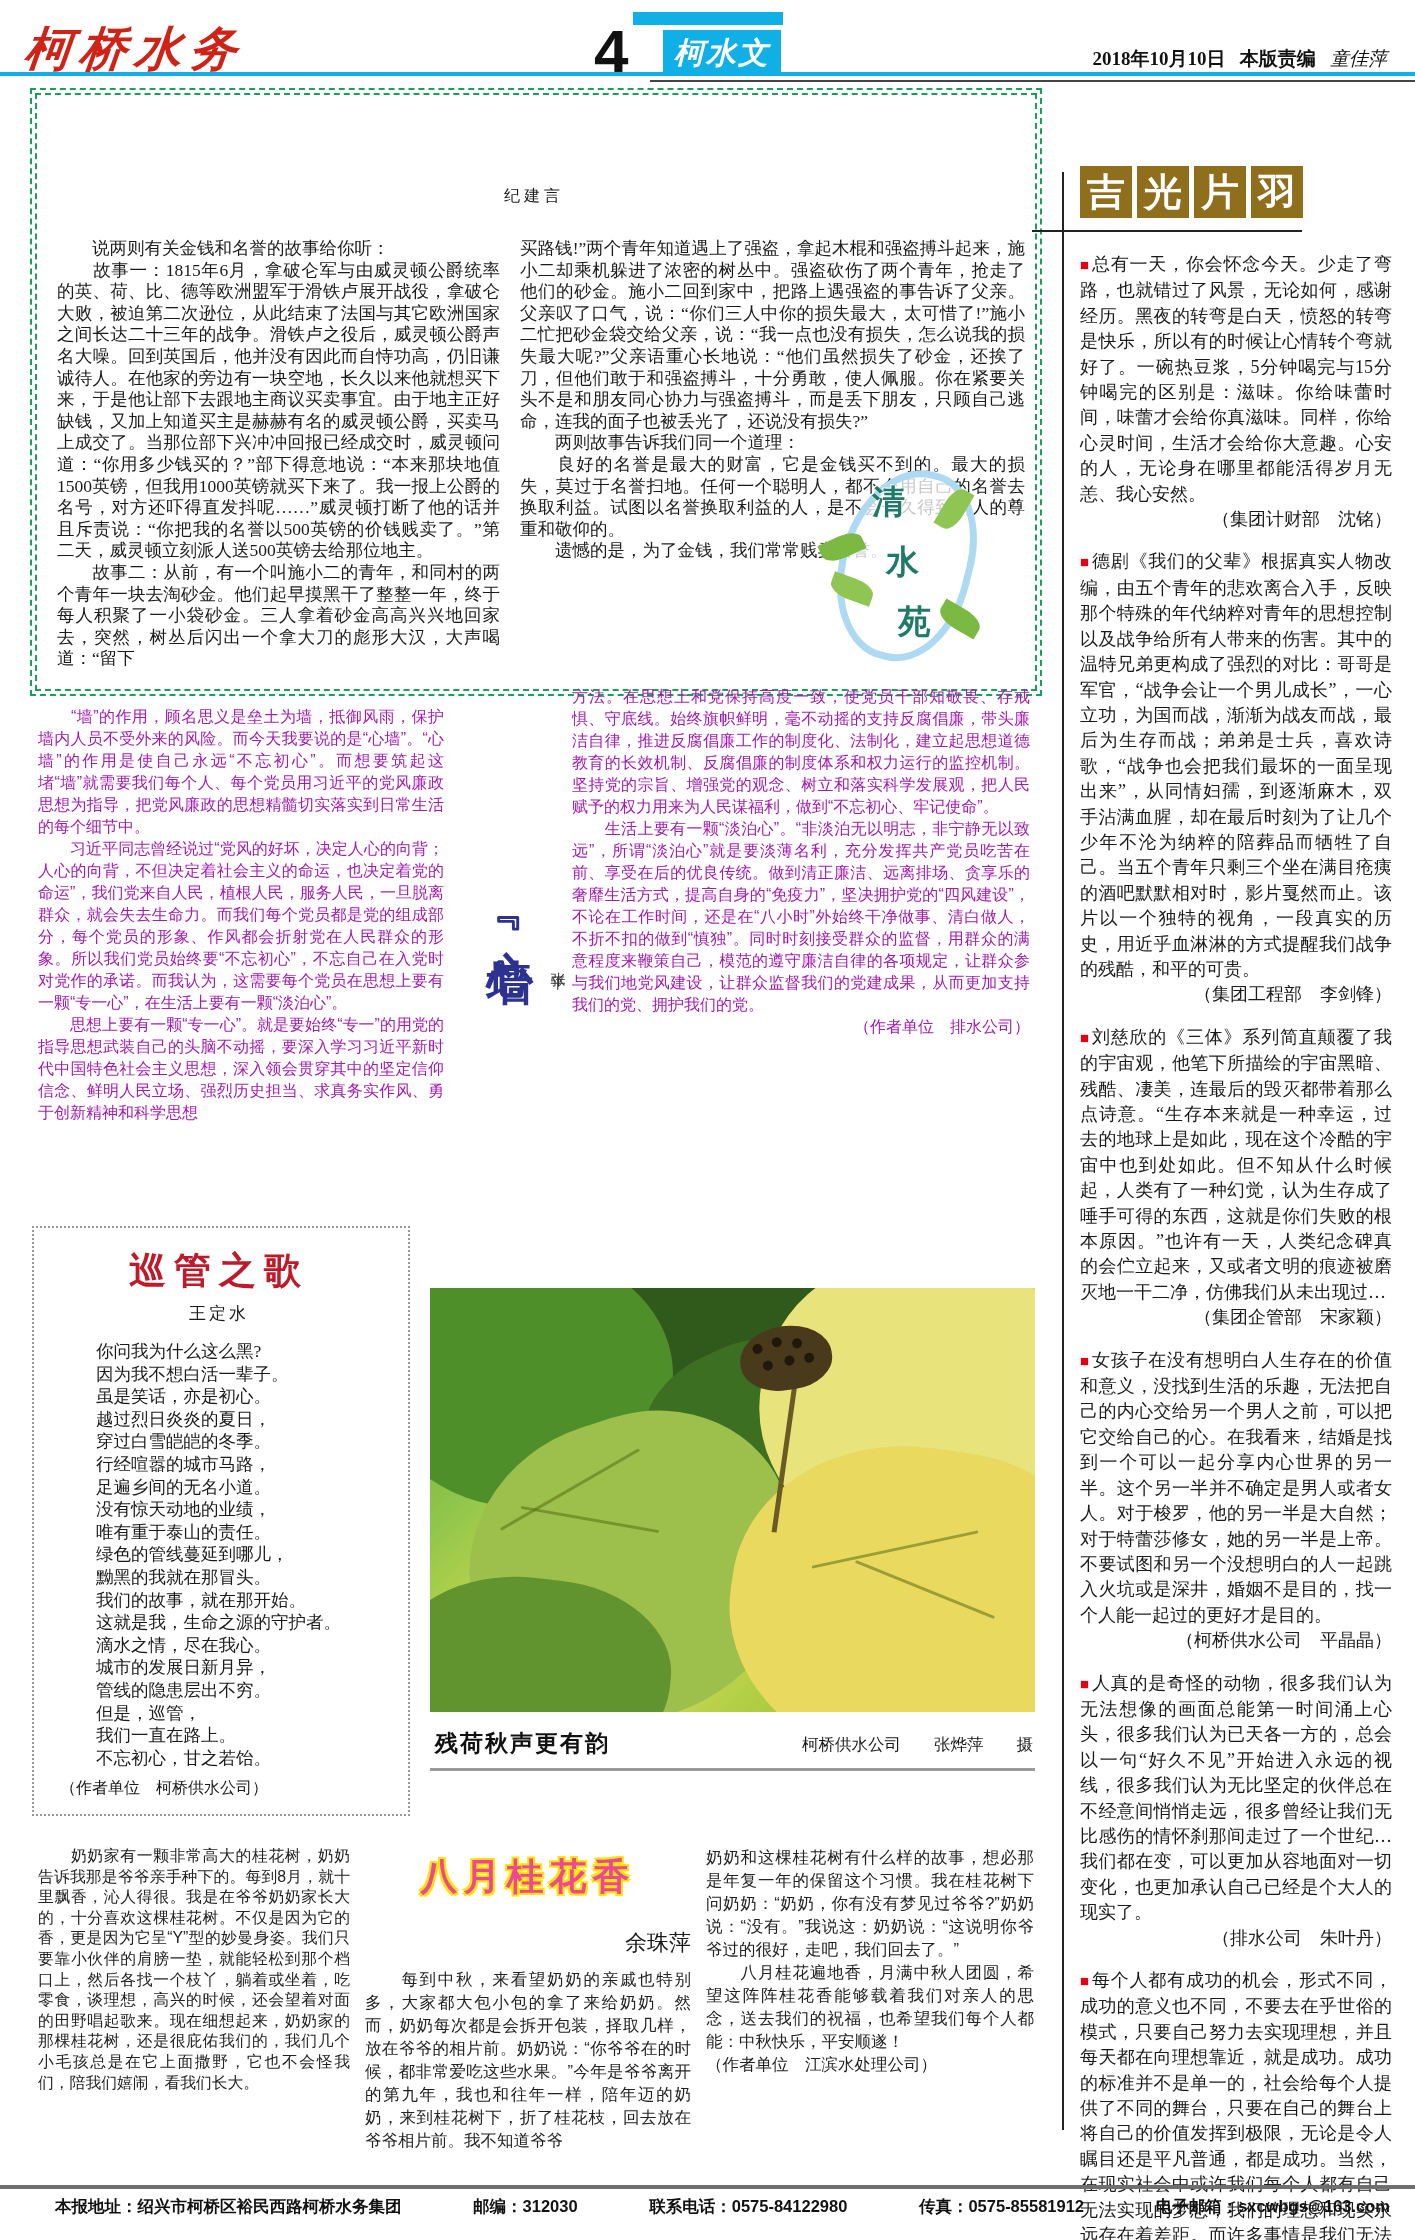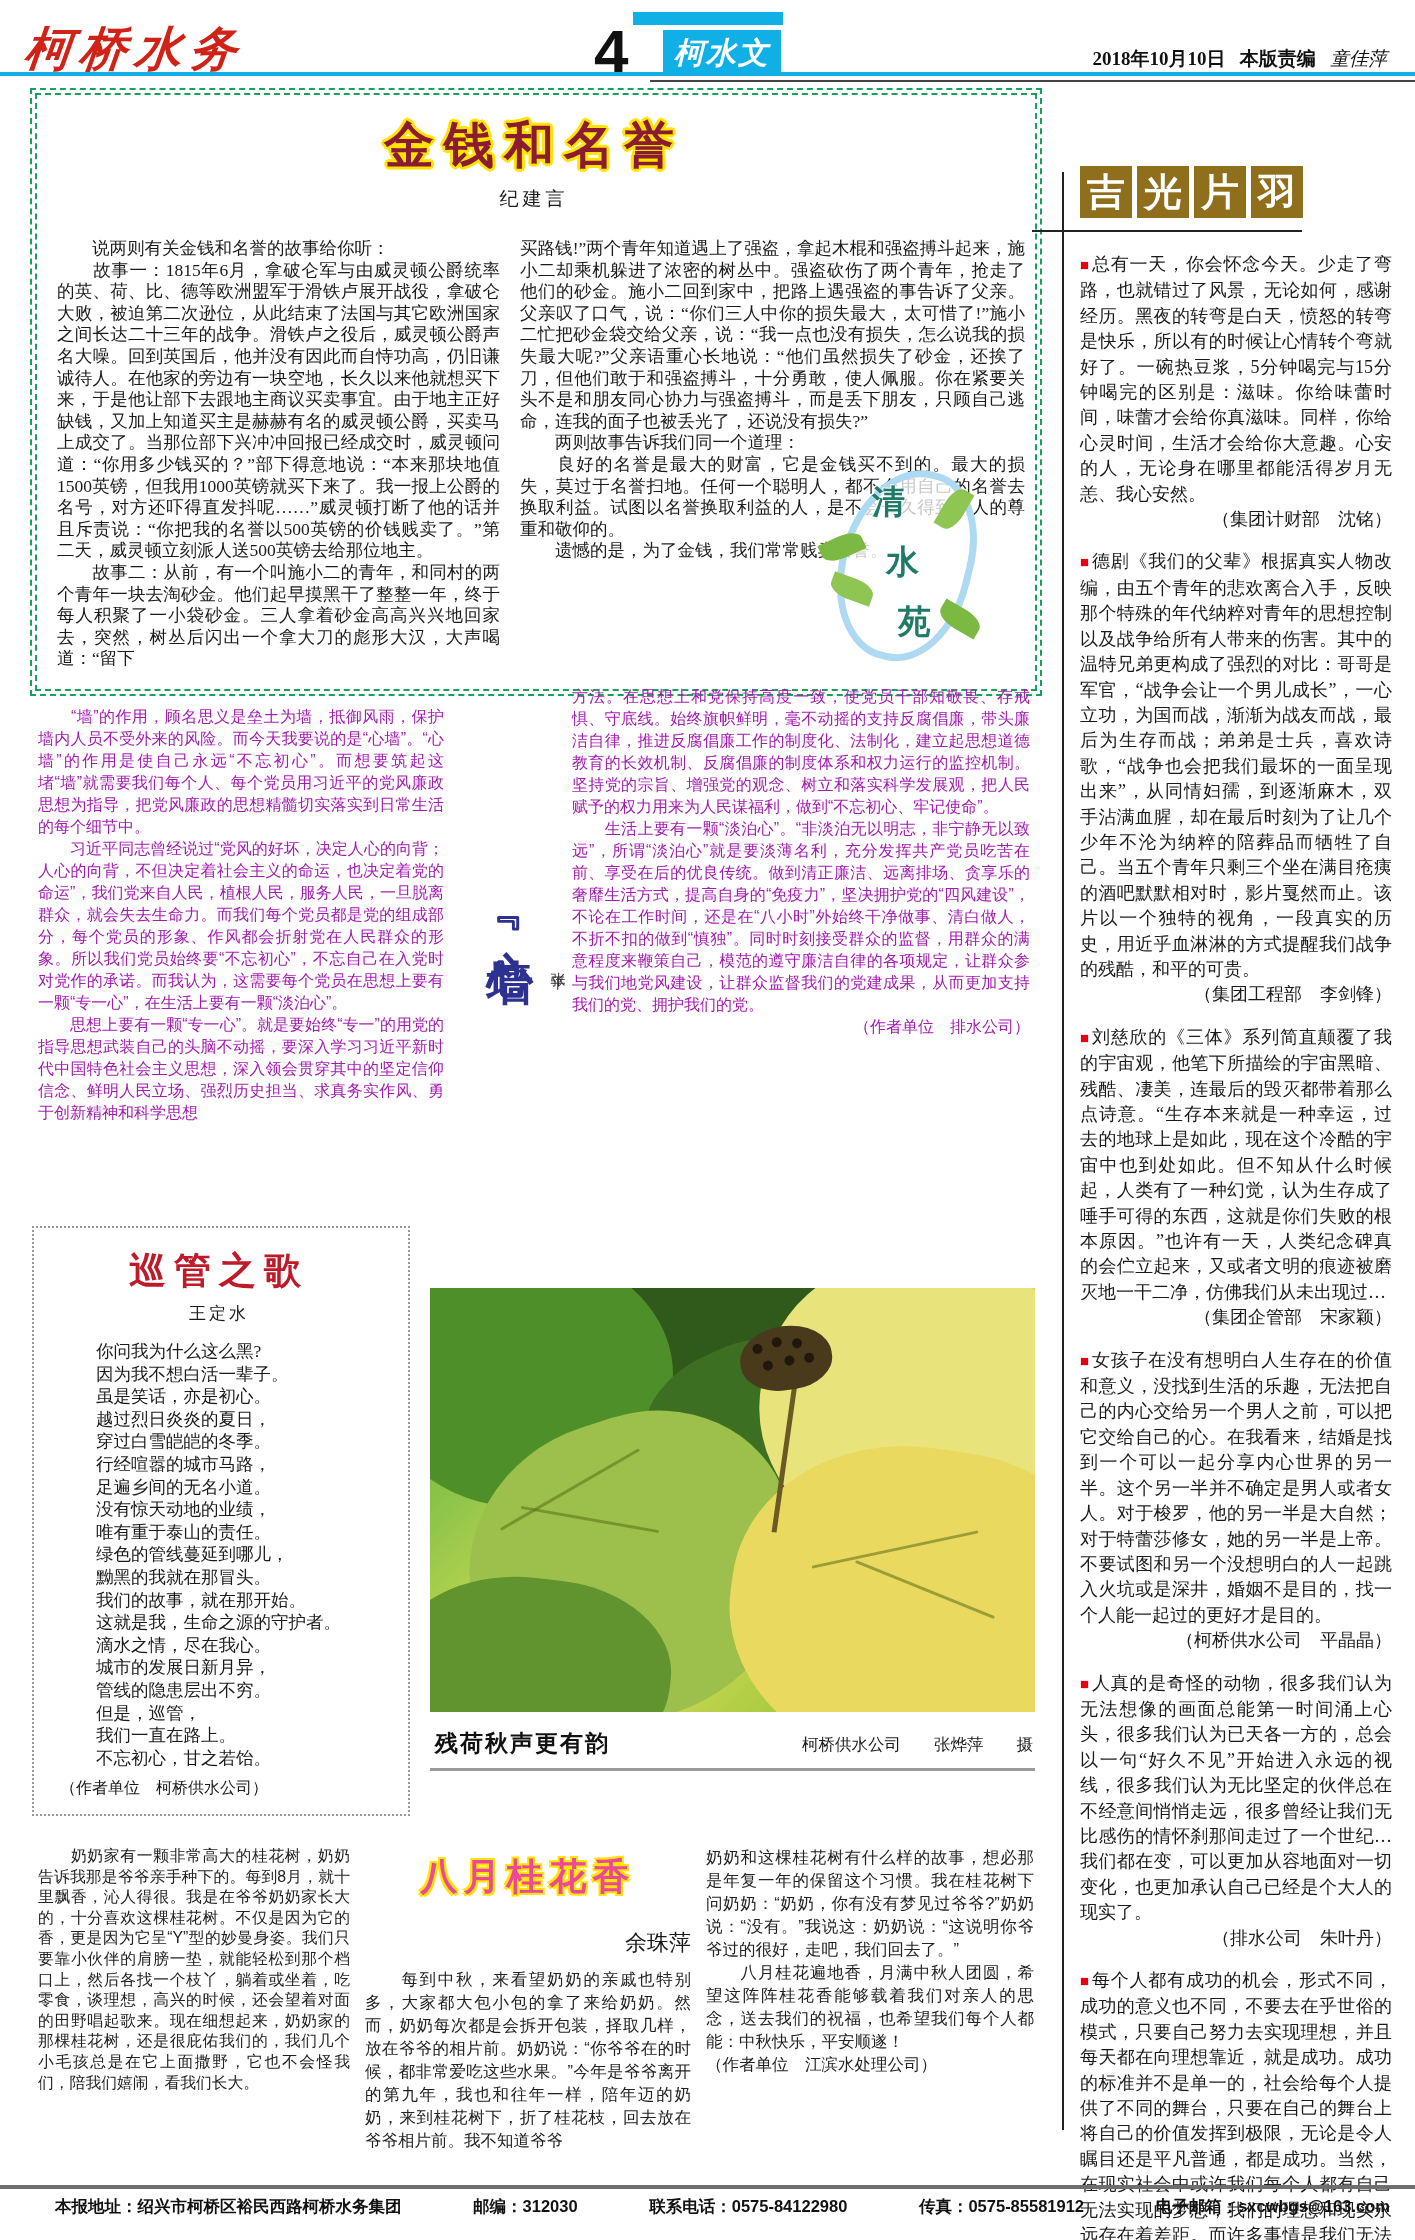--- a/index.html
+++ b/index.html
@@ -23,21 +23,21 @@
   #header-rule-cyan{left:0;top:72px;width:1415px;height:4px;background:#10b0e6;}
   #header-rule-dark{left:650px;top:80px;width:765px;height:2px;background:#444;}
 
   
   #story-box{left:30px;top:88px;width:1008px;height:604px;border:2px dashed #18a05c;}
   #story-box-inner{position:absolute;left:3px;top:3px;right:3px;bottom:3px;border:2px dashed #18a05c;}
   #story-title{left:30px;top:112px;width:1008px;text-align:center;font-size:50px;font-weight:bold;
      color:#8b1b30;letter-spacing:10px;
      text-shadow:-2px -2px 0 #ffe400,2px -2px 0 #ffe400,-2px 2px 0 #ffe400,2px 2px 0 #ffe400,
                  0 -3px 0 #ffe400,0 3px 0 #ffe400,-3px 0 0 #ffe400,3px 0 0 #ffe400;}
-  #story-byline{left:30px;top:186px;width:1008px;text-align:center;font-size:19px;letter-spacing:4px;}
+  #story-byline{left:30px;top:186px;width:1008px;text-align:center;font-size:16px;letter-spacing:4px;}
   .story-col{font-size:17.5px;line-height:21.6px;}
   #story-col1{left:57px;top:238px;width:443px;height:425px;}
   #story-col2{left:520px;top:238px;width:505px;height:440px;}
 
   
   #badge{left:828px;top:458px;width:150px;height:208px;}
   #badge .ring{position:absolute;left:12px;top:10px;width:118px;height:180px;border:7px solid #aed9f2;
      border-radius:55% 45% 50% 50%;transform:rotate(14deg);background:rgba(255,255,255,.75);}
   #badge .leaf{position:absolute;width:44px;height:22px;background:#7cb943;border-radius:0 50% 0 50%;}
   #badge .leaf.l1{left:-8px;top:78px;transform:rotate(-25deg);}
@@ -126,21 +126,20 @@
     <span>2018年10月10日</span>&nbsp;&nbsp;
     <span>本版责编</span>&nbsp;&nbsp;
     <span class="editor">童佳萍</span>
   </div>
   <div class="abs" id="header-rule-cyan"></div>
   <div class="abs" id="header-rule-dark"></div>
 
   <div class="abs" id="story-box">
     <div id="story-box-inner"></div>
   </div>
-  <div class="abs" id="story-title">金钱和名誉</div>
   <div class="abs" id="story-byline">纪建言</div>
   <div class="abs story-col just pre serif" id="story-col1">　　说两则有关金钱和名誉的故事给你听：
 　　故事一：1815年6月，拿破仑军与由威灵顿公爵统率的英、荷、比、德等欧洲盟军于滑铁卢展开战役，拿破仑大败，被迫第二次逊位，从此结束了法国与其它欧洲国家之间长达二十三年的战争。滑铁卢之役后，威灵顿公爵声名大噪。回到英国后，他并没有因此而自恃功高，仍旧谦诚待人。在他家的旁边有一块空地，长久以来他就想买下来，于是他让部下去跟地主商议买卖事宜。由于地主正好缺钱，又加上知道买主是赫赫有名的威灵顿公爵，买卖马上成交了。当那位部下兴冲冲回报已经成交时，威灵顿问道：“你用多少钱买的？”部下得意地说：“本来那块地值1500英镑，但我用1000英镑就买下来了。我一报上公爵的名号，对方还吓得直发抖呢……”威灵顿打断了他的话并且斥责说：“你把我的名誉以500英镑的价钱贱卖了。”第二天，威灵顿立刻派人送500英镑去给那位地主。
 　　故事二：从前，有一个叫施小二的青年，和同村的两个青年一块去淘砂金。他们起早摸黑干了整整一年，终于每人积聚了一小袋砂金。三人拿着砂金高高兴兴地回家去，突然，树丛后闪出一个拿大刀的彪形大汉，大声喝道：“留下</div>
   <div class="abs story-col just pre serif" id="story-col2">买路钱!”两个青年知道遇上了强盗，拿起木棍和强盗搏斗起来，施小二却乘机躲进了浓密的树丛中。强盗砍伤了两个青年，抢走了他们的砂金。施小二回到家中，把路上遇强盗的事告诉了父亲。父亲叹了口气，说：“你们三人中你的损失最大，太可惜了!”施小二忙把砂金袋交给父亲，说：“我一点也没有损失，怎么说我的损失最大呢?”父亲语重心长地说：“他们虽然损失了砂金，还挨了刀，但他们敢于和强盗搏斗，十分勇敢，使人佩服。你在紧要关头不是和朋友同心协力与强盗搏斗，而是丢下朋友，只顾自己逃命，连我的面子也被丢光了，还说没有损失?”
 　　两则故事告诉我们同一个道理：
 　　良好的名誉是最大的财富，它是金钱买不到的。最大的损失，莫过于名誉扫地。任何一个聪明人，都不会用自己的名誉去换取利益。试图以名誉换取利益的人，是不会长久得到别人的尊重和敬仰的。
 　　遗憾的是，为了金钱，我们常常贱卖名誉。</div>
 
   <div class="abs" id="badge">

